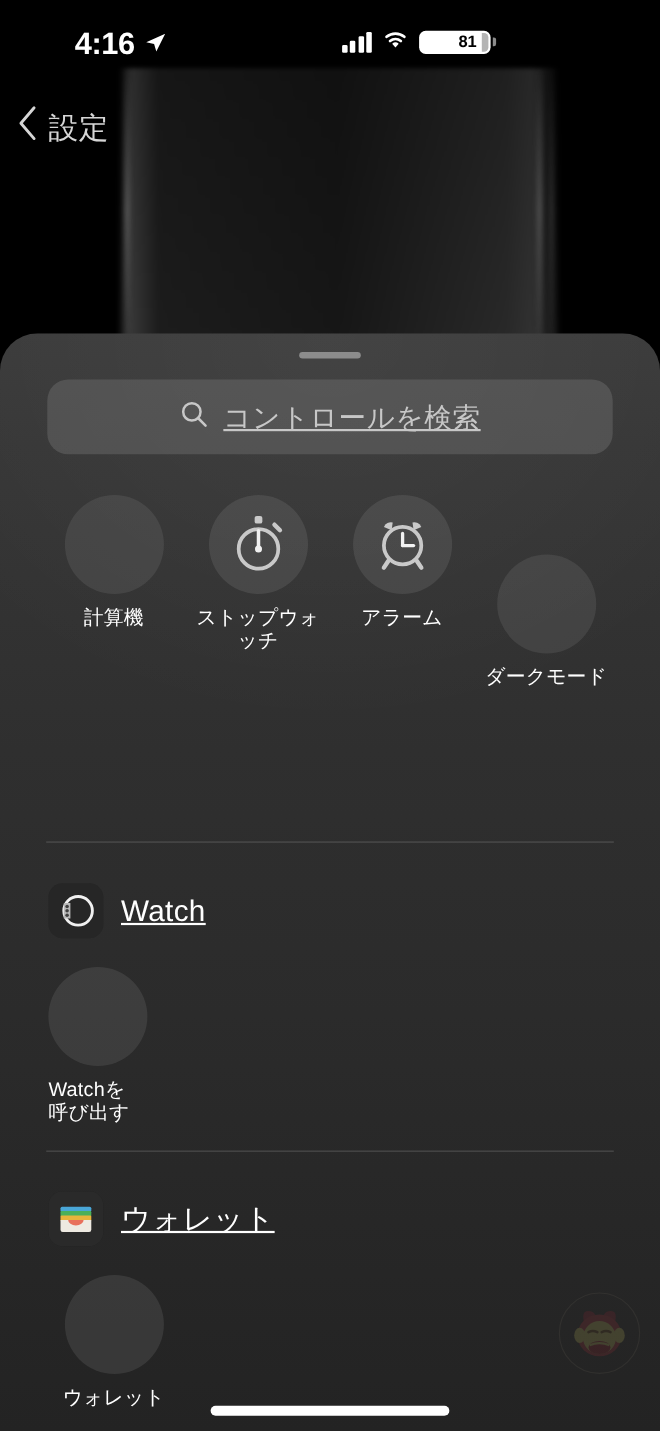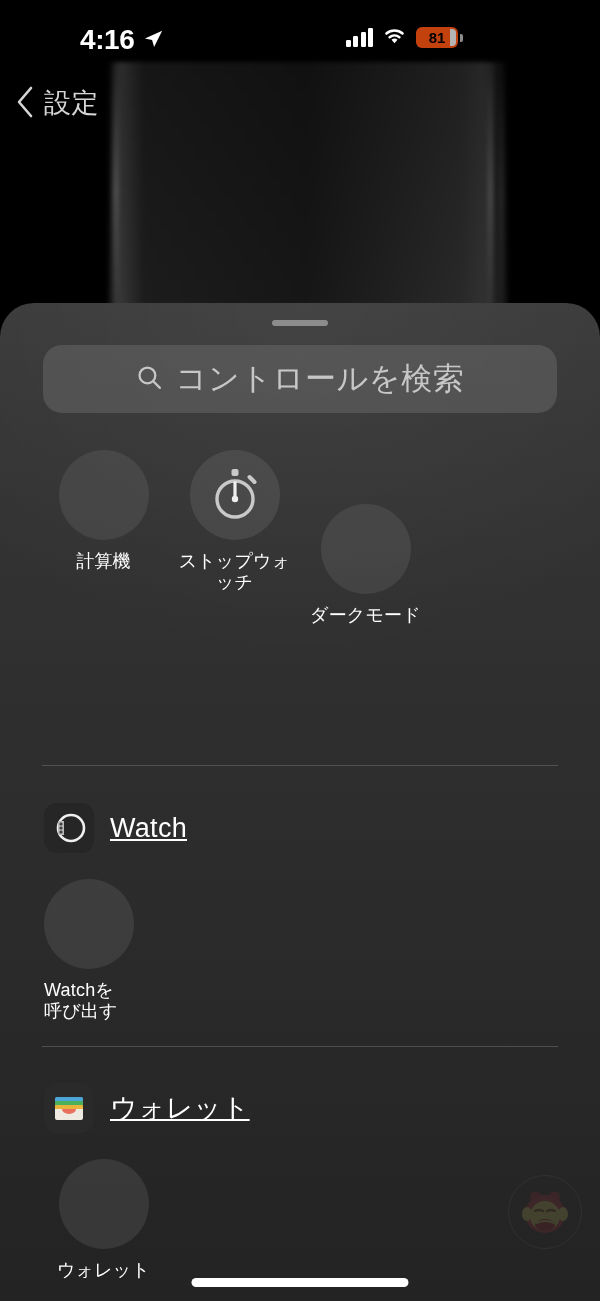--- a/index.html
+++ b/index.html
@@ -49,21 +49,21 @@
     background: linear-gradient(180deg, rgba(255,255,255,0.02), rgba(210,210,210,0.30), rgba(255,255,255,0.05));
     filter: blur(2.5px);
   }
   .streak-a { left: 113px; }
   .streak-b { left: 488px; opacity: .85; }
   .streak-c { left: 500px; width: 3px; opacity: .6; }
 
   
   .statusbar {
     position: absolute;
-    left: 12px; top: 0;
+    left: 0; top: 0;
     width: 484px; height: 62px;
     z-index: 40;
     color: #fff;
   }
   .sb-time {
     position: absolute;
     left: 68px; top: 26px;
     font-size: 28px;
     font-weight: 700;
     letter-spacing: -0.4px;
@@ -83,22 +83,22 @@
   .signal { display: flex; align-items: flex-end; gap: 2.5px; height: 19px; }
   .signal i { display: block; width: 5px; background: #fff; border-radius: 1.2px; }
   .signal i:nth-child(1) { height: 7px; }
   .signal i:nth-child(2) { height: 11px; }
   .signal i:nth-child(3) { height: 15px; }
   .signal i:nth-child(4) { height: 19px; }
   .battery {
     position: relative;
     width: 42px; height: 21px;
     border-radius: 6px;
-    background: #c2410c;
-    display: flex; align-items: center; justify-content: center;
+    background: #ffffff;
+    display: flex; align-items: center; justify-content: center; padding-left: 23px;
   }
   .battery::after {
     content: "";
     position: absolute;
     right: -5px; top: 6.5px;
     width: 3px; height: 8px;
     border-radius: 0 2px 2px 0;
     background: rgba(255,255,255,0.55);
   }
   .battery .lvl {
@@ -113,22 +113,22 @@
     color: #000;
     font-size: 15px;
     font-weight: 700;
     letter-spacing: -0.2px;
     z-index: 2;
   }
 
   
   .navback {
     position: absolute;
-    left: 14px; top: 85px;
-    display: flex; align-items: flex-start;
+    left: 14px; top: 95px;
+    display: flex; align-items: flex-end;
     gap: 8px;
     z-index: 40;
   }
   .navback .label {
     color: #d6d6d6;
     font-size: 27px;
     letter-spacing: 0.5px;
   }
 
   
@@ -160,22 +160,23 @@
     border-radius: 19px;
     background: rgba(120,120,120,0.38);
     display: flex;
     align-items: center;
     justify-content: center;
     gap: 13px;
     z-index: 25;
   }
   .searchbar .ph {
     color: #c7c7c7;
-    font-size: 31px;
+    font-size: 25px;
     letter-spacing: 0.6px;
+    text-decoration: underline;
   }
 
   
   .grid {
     position: absolute;
     z-index: 25;
     display: flex;
     flex-wrap: wrap;
     width: 524px;
     left: 38px;
@@ -349,20 +350,34 @@
           <rect x="22.5" y="2" width="7" height="7" rx="2" fill="#c9c9c9"></rect>
           <line x1="40.5" y1="10" x2="45.5" y2="15" stroke="#c9c9c9" stroke-width="4" stroke-linecap="round"></line>
           <circle cx="26" cy="32" r="18" stroke="#c9c9c9" stroke-width="3.4" fill="none"></circle>
           <line x1="26" y1="32" x2="26" y2="15.5" stroke="#f0f0f0" stroke-width="3.2" stroke-linecap="round"></line>
           <circle cx="26" cy="32" r="3.2" fill="#f0f0f0"></circle>
         </svg>
       </div>
       <div class="clabel">ストップウォッチ</div>
     </div>
 
+    <div class="cell">
+      <div class="bubble">
+        <svg width="54" height="54" viewBox="0 0 54 54" aria-hidden="true">
+          <path d="M10 11 a7 7 0 0 1 8-4 l-1 7z" fill="#c9c9c9"></path>
+          <path d="M44 11 a7 7 0 0 0 -8-4 l1 7z" fill="#c9c9c9"></path>
+          <circle cx="27" cy="28" r="17" stroke="#c9c9c9" stroke-width="3.4" fill="none"></circle>
+          <path d="M27 28 L27 17" stroke="#f2f2f2" stroke-width="3" stroke-linecap="round"></path>
+          <path d="M27 28 L37 28" stroke="#f2f2f2" stroke-width="3" stroke-linecap="round"></path>
+          <line x1="14" y1="42" x2="10" y2="48" stroke="#c9c9c9" stroke-width="4" stroke-linecap="round"></line>
+          <line x1="40" y1="42" x2="44" y2="48" stroke="#c9c9c9" stroke-width="4" stroke-linecap="round"></line>
+        </svg>
+      </div>
+      <div class="clabel">アラーム</div>
+    </div>
 
 
 
     <div class="cell" style="margin-top:54px">
       <div class="bubble plain"></div>
       <div class="clabel">ダークモード</div>
     </div>
   </div>
 
   <div class="divider" id="divider-1"></div>

